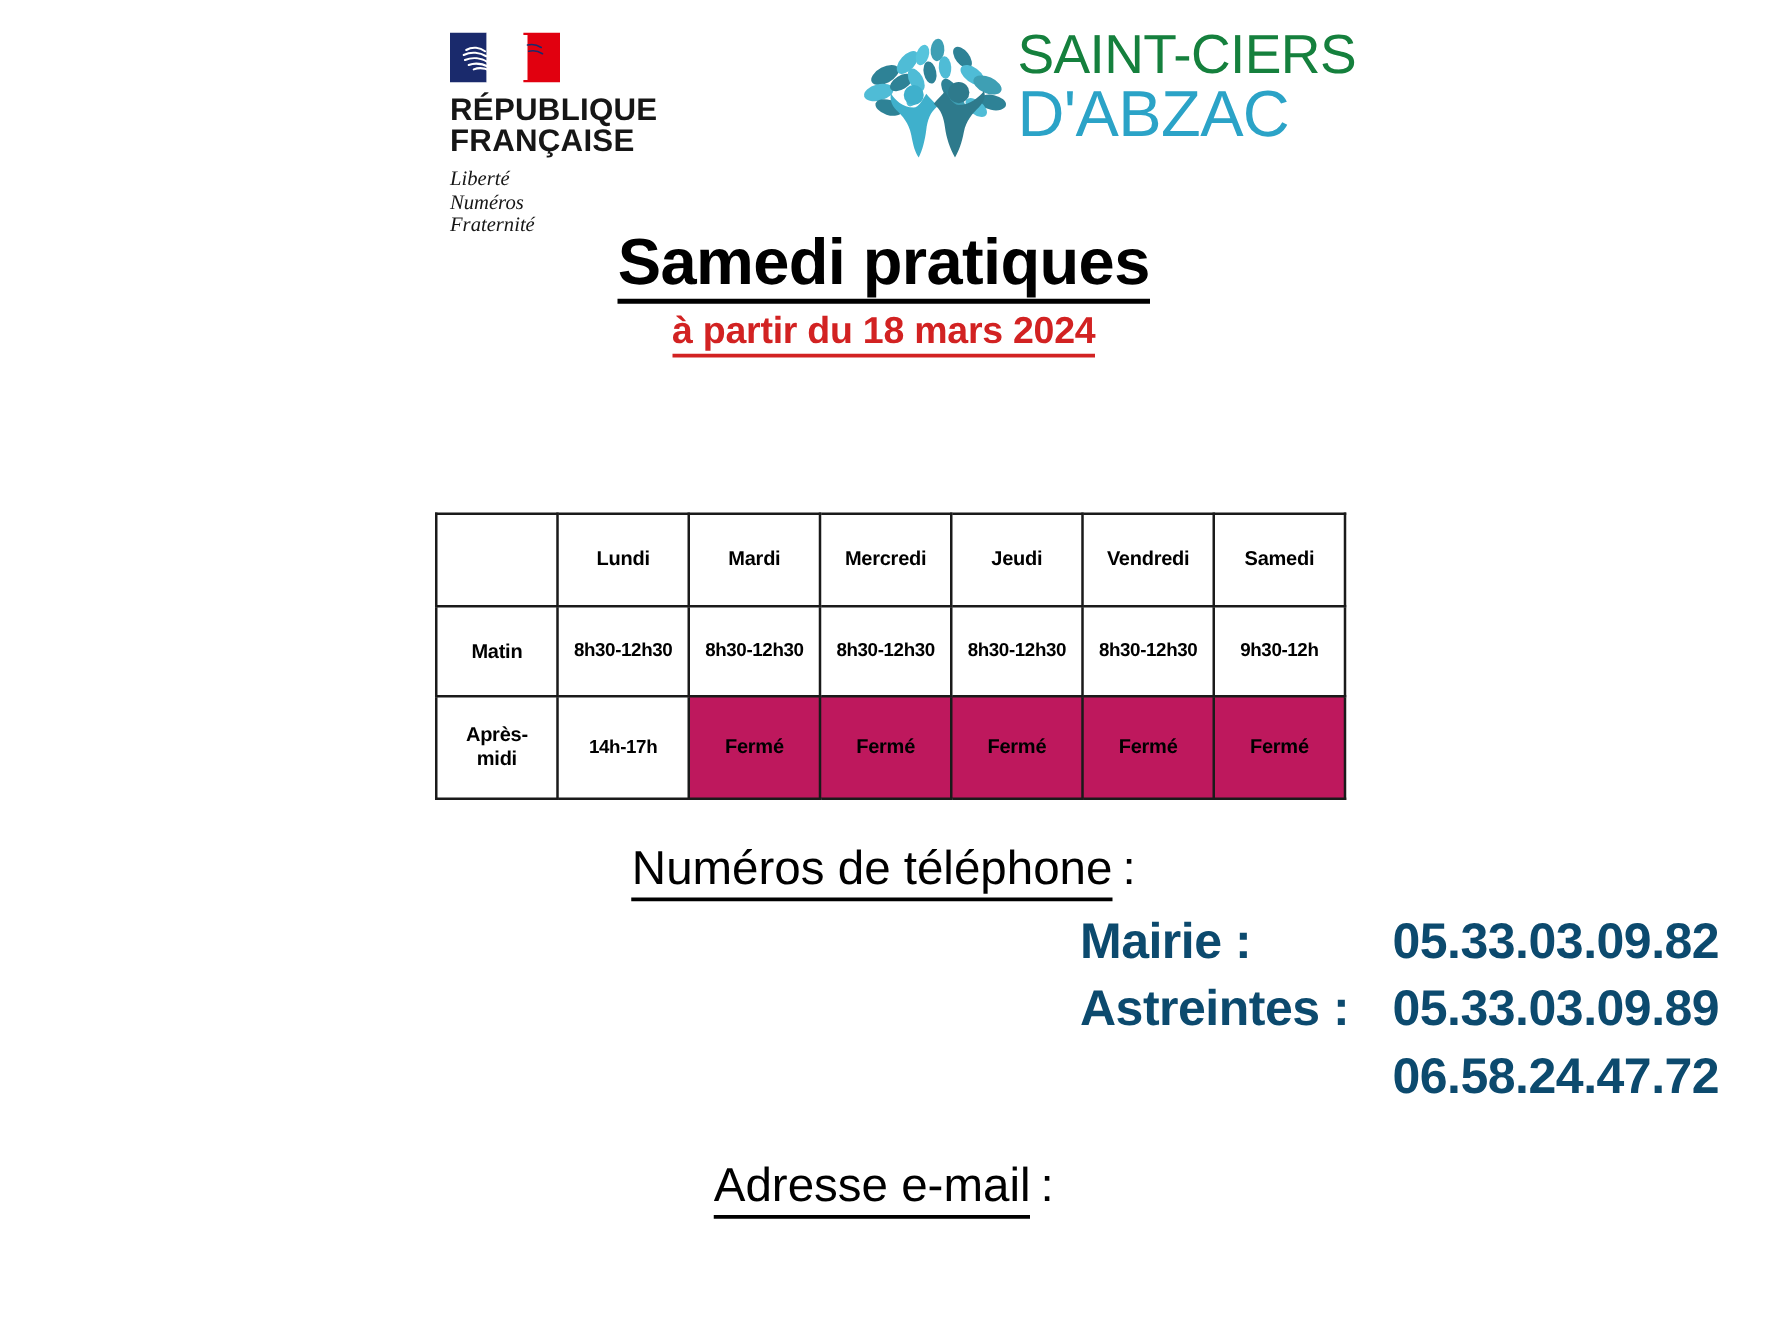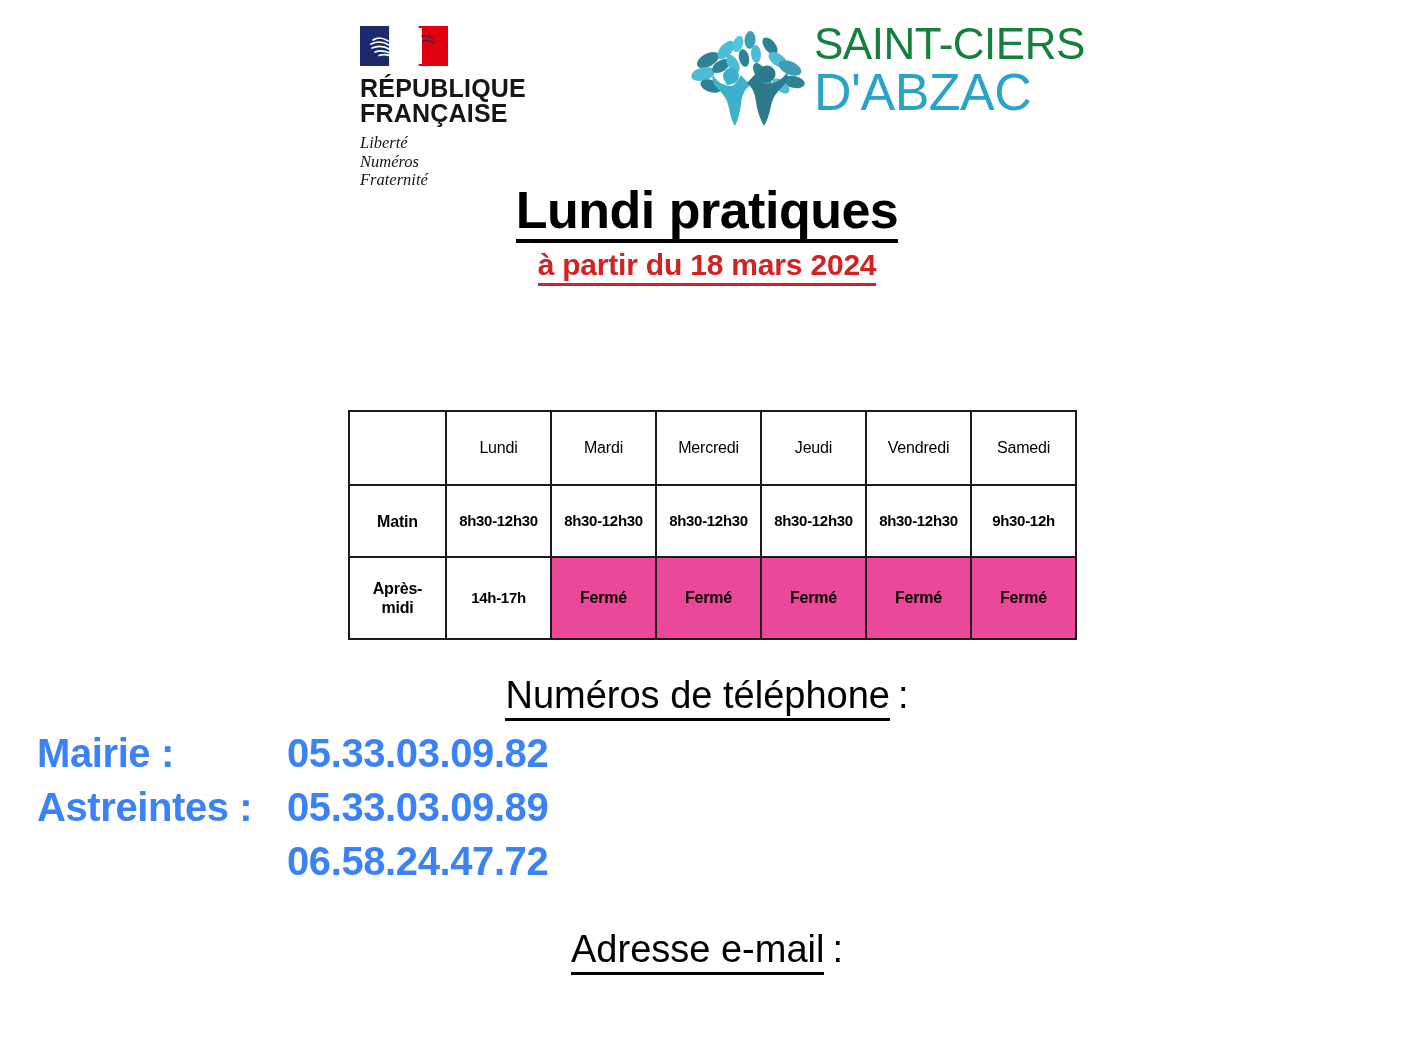--- a/index.html
+++ b/index.html
@@ -188,62 +188,61 @@
     padding: 0;
   }
   td.col-label { width: 95px; border-radius: 16px; }
   td.col-day   { width: 103px; }
 
   tr.row-head td { height: 72px; }
   tr.row-matin td { height: 70px; }
   tr.row-aprem td { height: 80px; }
 
   .day-name {
-    font-weight: normal;
+    font-weight: bold;
     font-size: 16px;
     letter-spacing: -0.2px;
   }
   .row-label {
     font-weight: bold;
     font-size: 16px;
     line-height: 19px;
     letter-spacing: -0.2px;
   }
   .slot {
     font-weight: bold;
     font-size: 15px;
     letter-spacing: -0.3px;
   }
   td.closed {
-    background: #ec4899;
+    background: #be185d;
   }
   td.closed .slot {
     font-size: 16px;
     letter-spacing: -0.2px;
   }
   td.empty-corner { background: #ffffff; }
 
   
   .phones {
     position: absolute;
     left: 0;
     top: 726px;
     width: 1414px;
   }
   .phone-row {
     display: flex;
-    justify-content: flex-start;
+    justify-content: flex-end;
     align-items: baseline;
     font-family: "Liberation Sans", sans-serif;
     font-weight: bold;
     font-size: 40px;
     line-height: 54px;
-    color: #3b82f6;
+    color: #0c4a6e;
     letter-spacing: -0.4px;
-    padding-left: 35px;
   }
   .phone-label {
     width: 250px;
     text-align: left;
     padding-left: 2px;
   }
   .phone-number {
     width: 300px;
     text-align: left;
   }
@@ -336,21 +335,21 @@
       </svg>
 
       <div class="sca-words">
         <div class="sca-line1">SAINT-CIERS</div>
         <div class="sca-line2">D'ABZAC</div>
       </div>
     </div>
   </div>
 
   <div class="main-title">
-    <span class="u">Lundi pratiques</span>
+    <span class="u">Samedi pratiques</span>
   </div>
 
   <div class="sub-title">
     <span class="u">à partir du 18 mars 2024</span>
   </div>
 
 
   <div class="schedule-wrap">
     <table class="schedule">
       <tbody>

